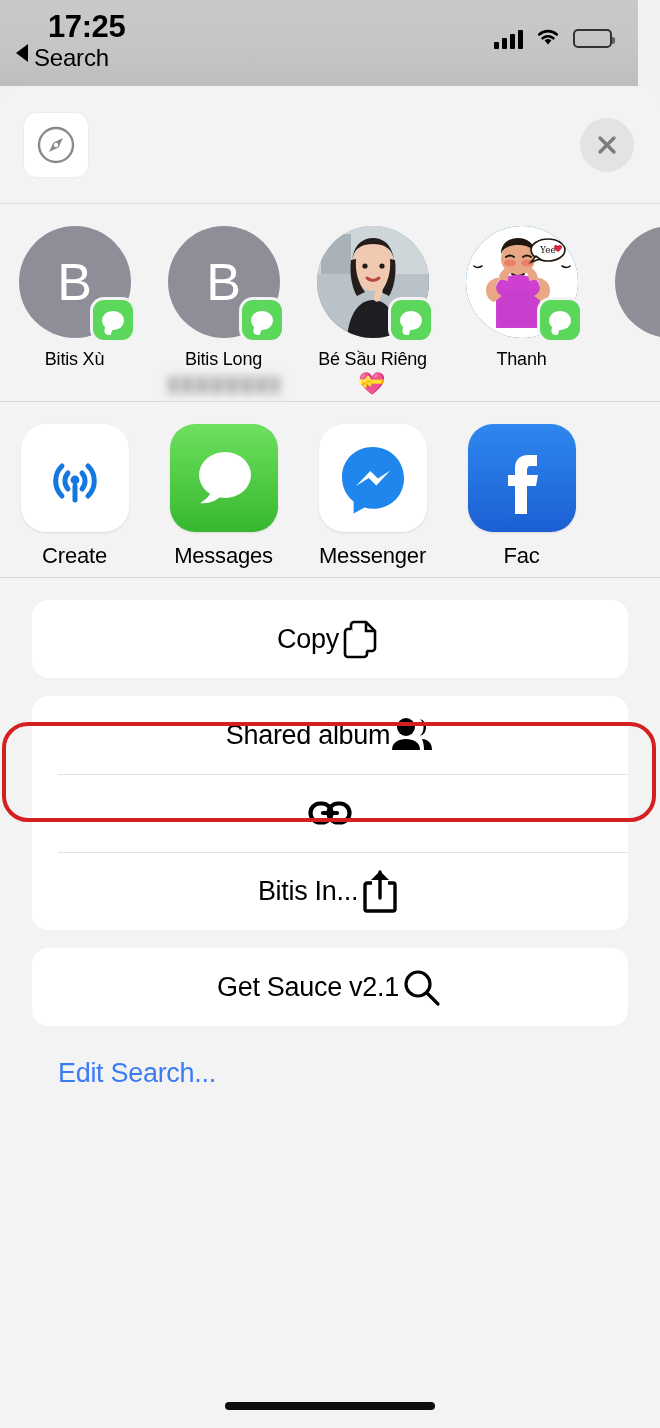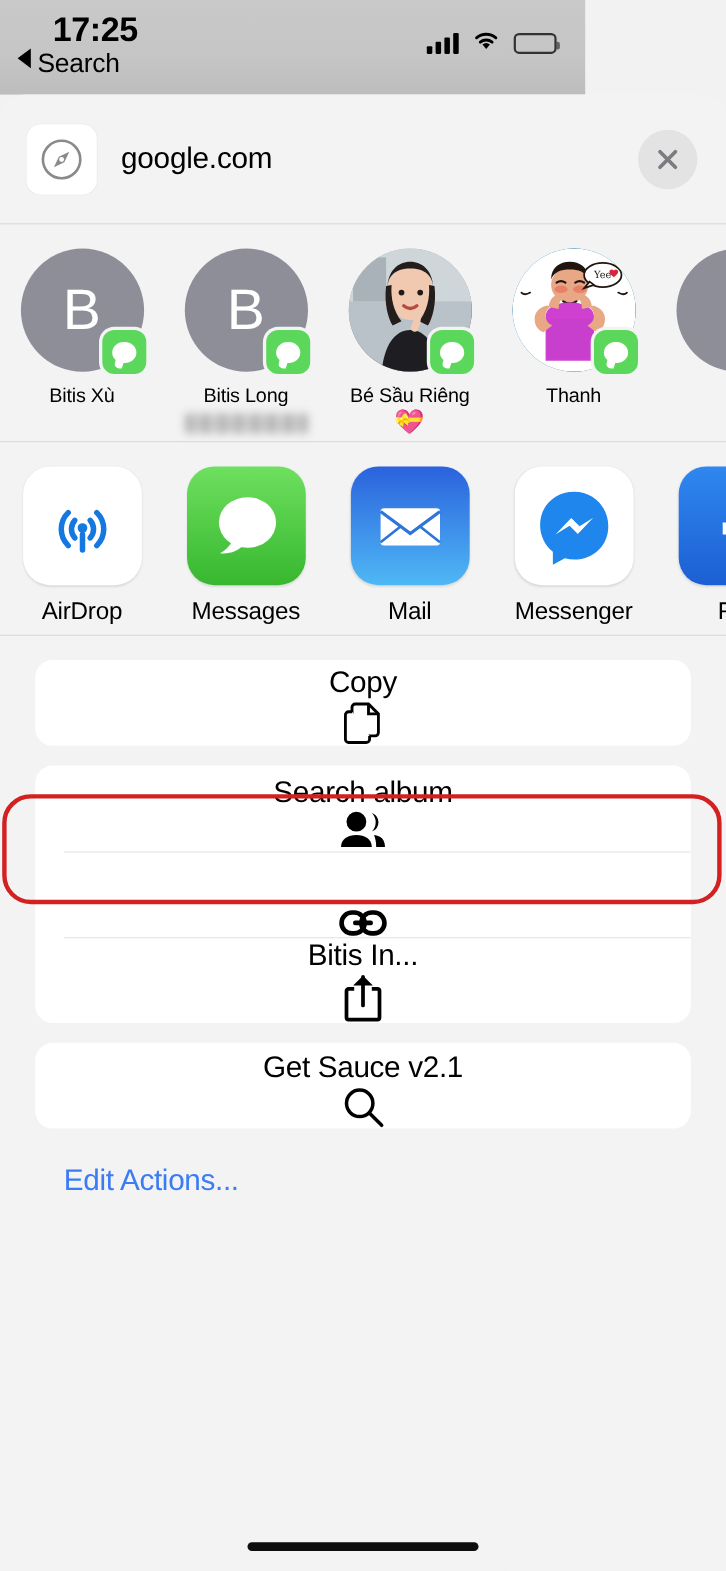--- a/index.html
+++ b/index.html
@@ -7,21 +7,21 @@
   body {
     font-family:"Liberation Sans", sans-serif;
     background:#f2f2f2;
     overflow:hidden;
     position:relative;
     -webkit-font-smoothing:antialiased;
   }
 
   
   .statusbar {
-    position:absolute; top:0; left:0; width:532px; height:86px;
+    position:absolute; top:0; left:0; width:638px; height:86px;
     background:linear-gradient(180deg,#c9c9c9 0%,#c5c5c5 60%,#bdbdbd 100%);
   }
   .sb-time {
     position:absolute; left:48px; top:9px;
     font-size:31px; font-weight:700; color:#000; letter-spacing:-0.4px;
   }
   .sb-back {
     position:absolute; left:16px; top:44px;
     display:flex; align-items:flex-start; gap:6px;
     font-size:24px; color:#000; letter-spacing:-0.2px;
@@ -145,22 +145,22 @@
   .app-label {
     margin-top:11px; font-size:22px; color:#000; letter-spacing:-.2px; white-space:nowrap;
   }
 
   
   .actions { padding:22px 32px 0 32px; }
   .group {
     background:#fff; border-radius:16px; margin-bottom:18px; overflow:hidden;
   }
   .row {
-    height:78px; display:flex; align-items:center; justify-content:flex-end;
-    padding:0 26px; position:relative;flex-direction:column;
+    height:78px; display:flex; align-items:center; justify-content:center;
+    padding:0 26px; position:relative;
   }
   .row + .row::before {
     content:""; position:absolute; left:26px; right:0; top:0; height:1px; background:#e3e3e3;
   }
   .row-label { font-size:27px; color:#000; letter-spacing:-.3px; }
   .row-icon { width:44px; display:flex; align-items:center; justify-content:center; }
   .edit-actions {
     font-size:27px; color:#3b7cf5; letter-spacing:-.3px;
     padding:14px 26px 0 26px;
   }
@@ -210,21 +210,20 @@
 <div class="sheet">
 
   <div class="sheet-header">
     <div class="app-thumb">
       <svg width="42" height="42" viewBox="0 0 42 42">
         <circle cx="21" cy="21" r="17" fill="none" stroke="#8a8a8a" stroke-width="2.4"></circle>
         <path d="M28 14L18.5 18.5 14 28l9.5-4.5L28 14z" fill="#8a8a8a"></path>
         <circle cx="21" cy="21" r="2.2" fill="#fff"></circle>
       </svg>
     </div>
-    <div class="header-title">google.com</div>
     <div class="close-btn">
       <svg width="28" height="28" viewBox="0 0 28 28">
         <path d="M7 7L21 21M21 7L7 21" stroke="#7c7c80" stroke-width="3.4" stroke-linecap="round"></path>
       </svg>
     </div>
   </div>
 
   <div class="contacts">
 
     <div class="contact">
@@ -322,43 +321,33 @@
           <g fill="none" stroke="#1478e0" stroke-width="5" stroke-linecap="round">
             <path d="M23 54a21 21 0 010-30"></path>
             <path d="M49 54a21 21 0 000-30"></path>
             <path d="M29 47a12 12 0 010-16"></path>
             <path d="M43 47a12 12 0 000-16"></path>
             <path d="M36 58V44"></path>
           </g>
           <circle cx="36" cy="38" r="4.4" fill="#1478e0"></circle>
         </svg>
       </div>
-      <div class="app-label">AirDrop</div>
+      <div class="app-label">Create</div>
     </div>
 
     <div class="app">
       <div class="app-icon ic-messages">
         <svg width="72" height="72" viewBox="0 0 72 72">
           <ellipse cx="37" cy="33" rx="26" ry="23" fill="#fff"></ellipse>
           <path d="M24 48c-3 7-8 11-12 13 9 1 16-2 21-7z" fill="#fff"></path>
         </svg>
       </div>
       <div class="app-label">Messages</div>
     </div>
 
-    <div class="app">
-      <div class="app-icon ic-mail">
-        <svg width="72" height="72" viewBox="0 0 72 72">
-          <rect x="9" y="20" width="54" height="34" rx="3" fill="#fff"></rect>
-          <path d="M9 23l27 20 27-20" fill="none" stroke="#2f74d8" stroke-width="3"></path>
-          <path d="M9 51l19-15M63 51L44 36" fill="none" stroke="#2f74d8" stroke-width="2.4"></path>
-        </svg>
-      </div>
-      <div class="app-label">Mail</div>
-    </div>
 
     <div class="app">
       <div class="app-icon ic-messenger">
         <svg width="80" height="80" viewBox="0 0 80 80">
           <path d="M40 9C22.3 9 9 21.9 9 39.3c0 9.9 4.4 18.6 11.6 24.3v11.9l10.9-6c2.7.8 5.6 1.2 8.5 1.2C57.7 70.7 71 57.8 71 40.4S57.7 9 40 9z" fill="#1e86ec"></path>
           <path d="M23 48l14.3-15.1 7.6 7.6 12.4-7.9-14 14.9-7.5-7.5z" fill="#fff"></path>
         </svg>
       </div>
       <div class="app-label">Messenger</div>
     </div>
@@ -384,21 +373,21 @@
             <path d="M13 4h12l9 9v17a3 3 0 01-3 3H13a3 3 0 01-3-3V7a3 3 0 013-3z" fill="none" stroke="#000" stroke-width="2.6"></path>
             <path d="M25 4v9h9" fill="none" stroke="#000" stroke-width="2.6"></path>
             <path d="M26 33v3a3 3 0 01-3 3H7a3 3 0 01-3-3V14a3 3 0 013-3h3" fill="#fff" stroke="#000" stroke-width="2.6"></path>
           </svg>
         </span>
       </div>
     </div>
 
     <div class="group">
       <div class="row">
-        <span class="row-label">Search album</span>
+        <span class="row-label">Shared album</span>
         <span class="row-icon">
           <svg width="44" height="38" viewBox="0 0 44 38">
             <circle cx="16" cy="11" r="9" fill="#000"></circle>
             <path d="M2 34c0-7.5 6.3-11 14-11s14 3.5 14 11z" fill="#000"></path>
             <path d="M30 3a9 9 0 010 17 12 12 0 000-17z" fill="#000"></path>
             <path d="M32 23c6.6.6 10 4.4 10 11H34c0-4.6-.8-8.2-2-11z" fill="#000"></path>
           </svg>
         </span>
       </div>
       <div class="row">
@@ -427,19 +416,19 @@
         <span class="row-label">Get Sauce v2.1</span>
         <span class="row-icon">
           <svg width="40" height="40" viewBox="0 0 40 40">
             <circle cx="17" cy="17" r="12" fill="none" stroke="#000" stroke-width="3.2"></circle>
             <path d="M26 26l11 11" stroke="#000" stroke-width="3.2" stroke-linecap="round"></path>
           </svg>
         </span>
       </div>
     </div>
 
-    <div class="edit-actions">Edit Actions...</div>
+    <div class="edit-actions">Edit Search...</div>
   </div>
 
   <div class="home-indicator"></div>
 </div>
 
 <div class="annotation"></div>
 
 </body></html>

